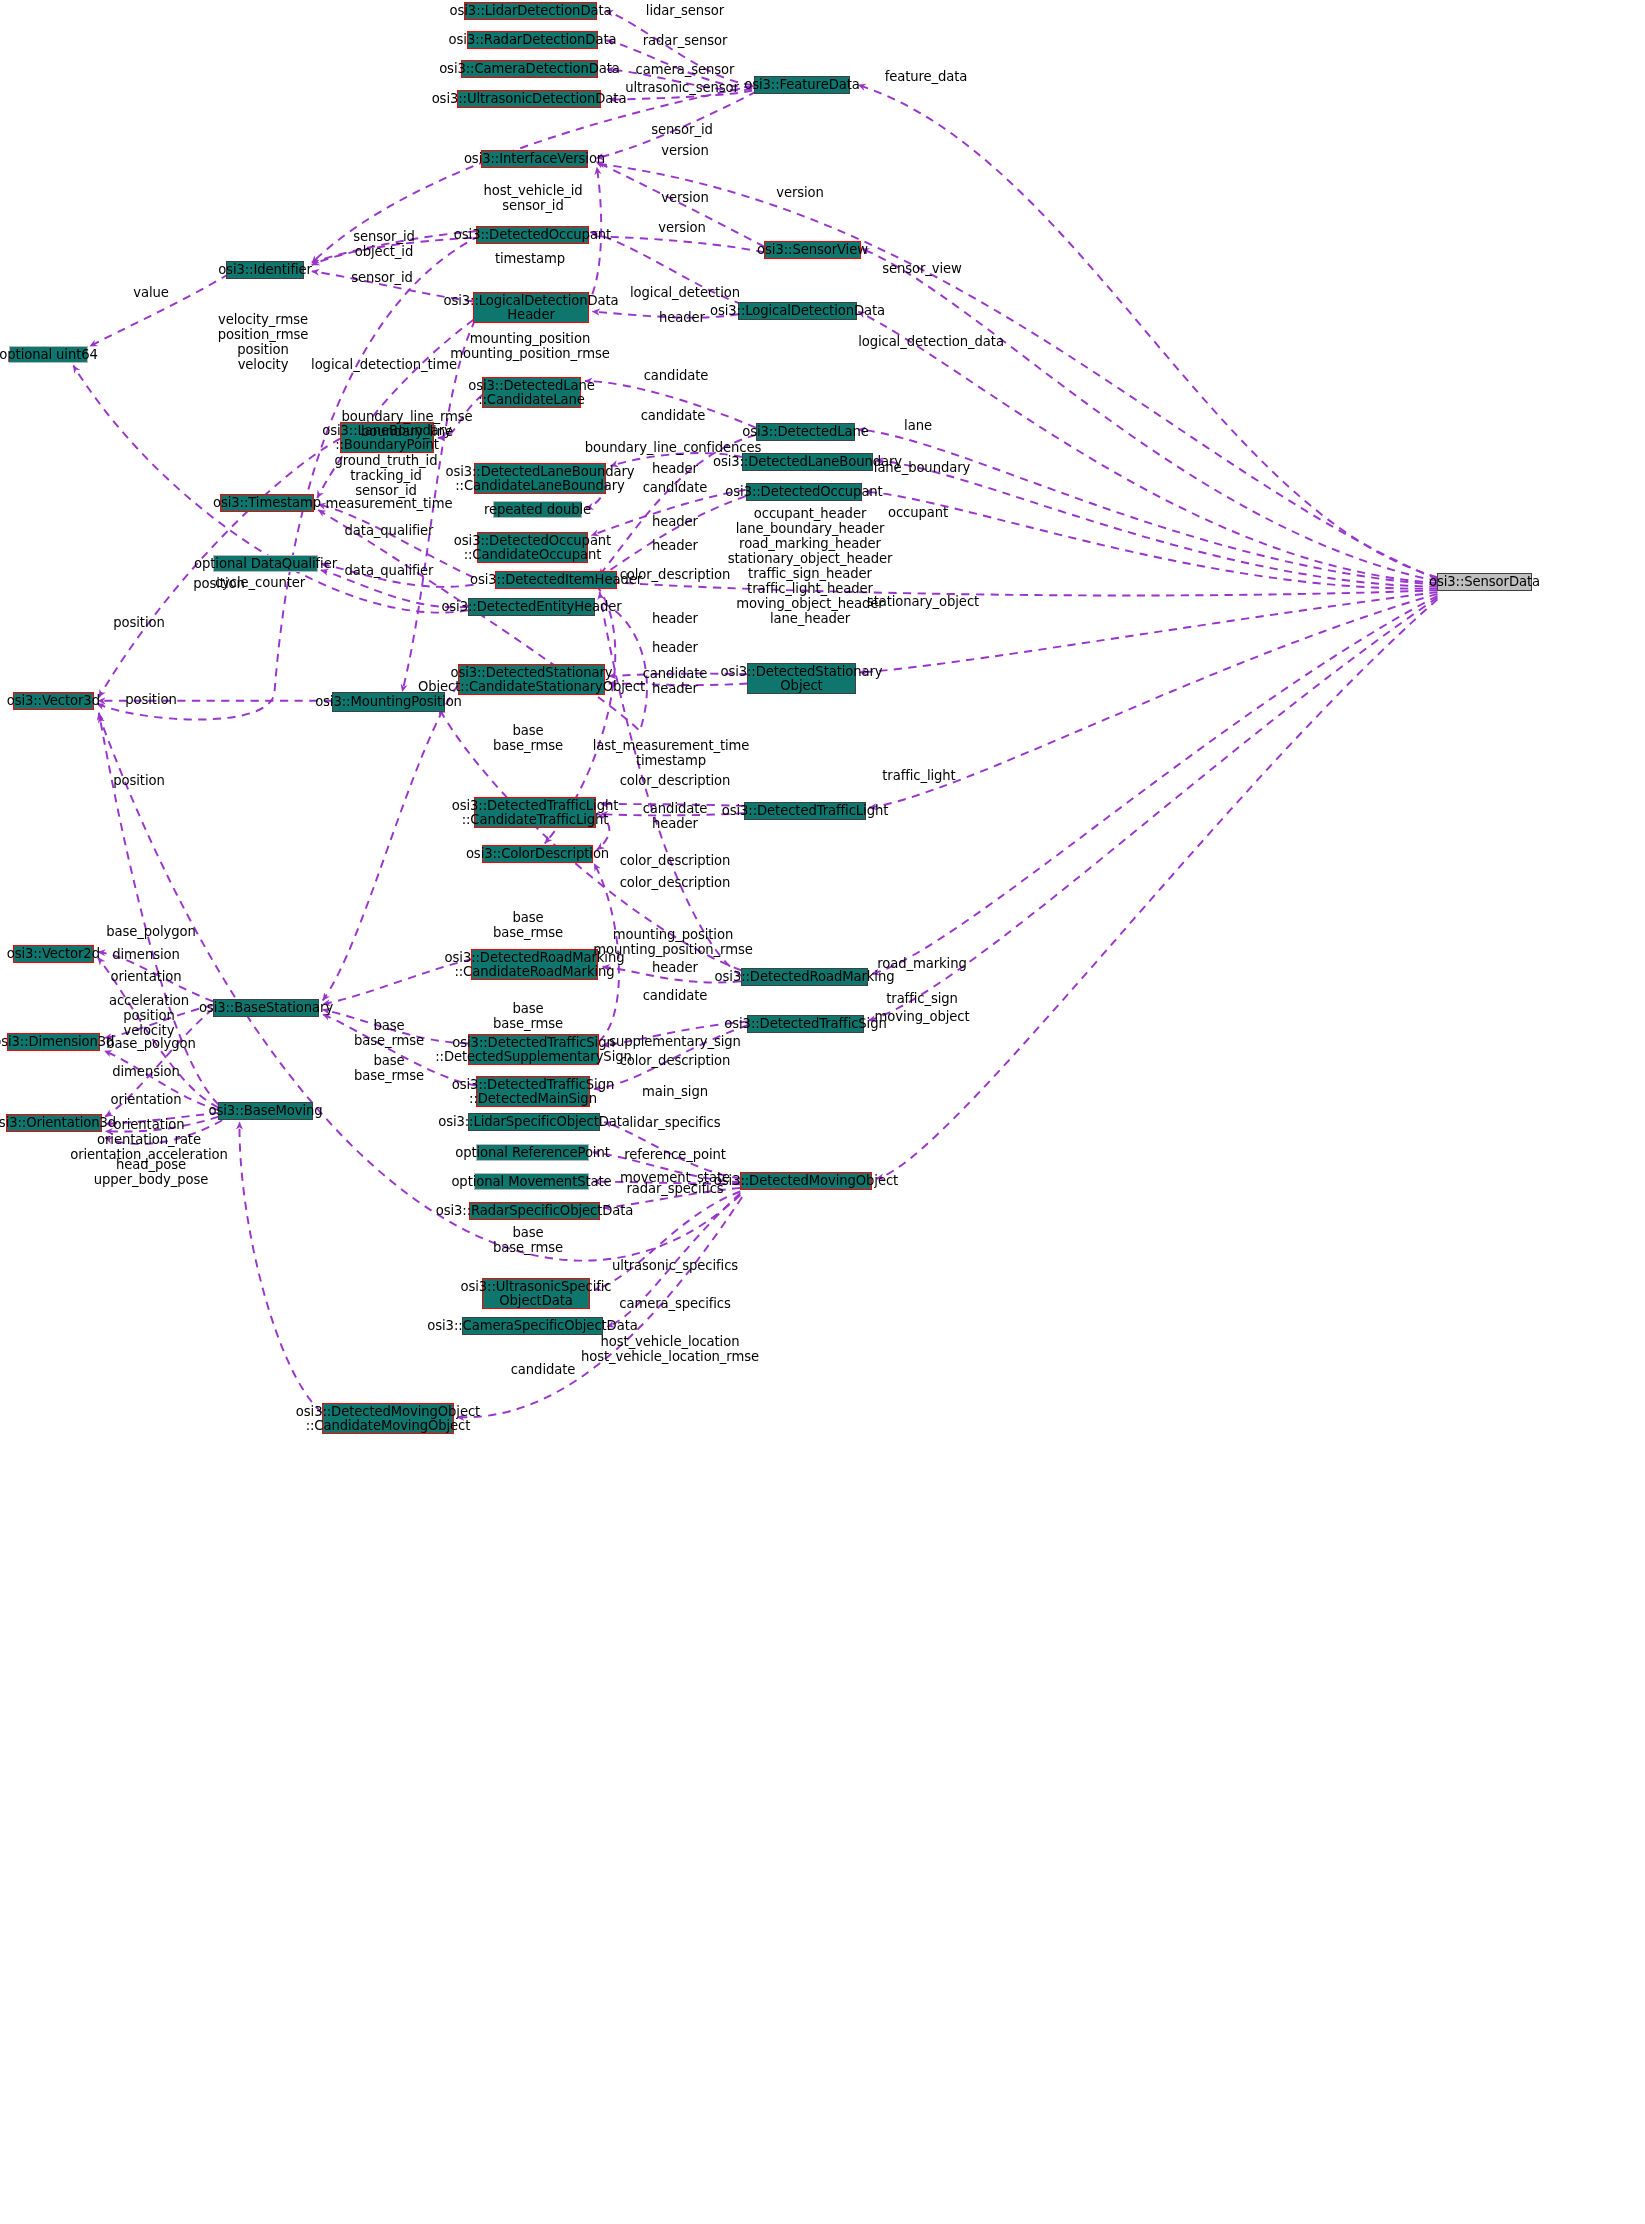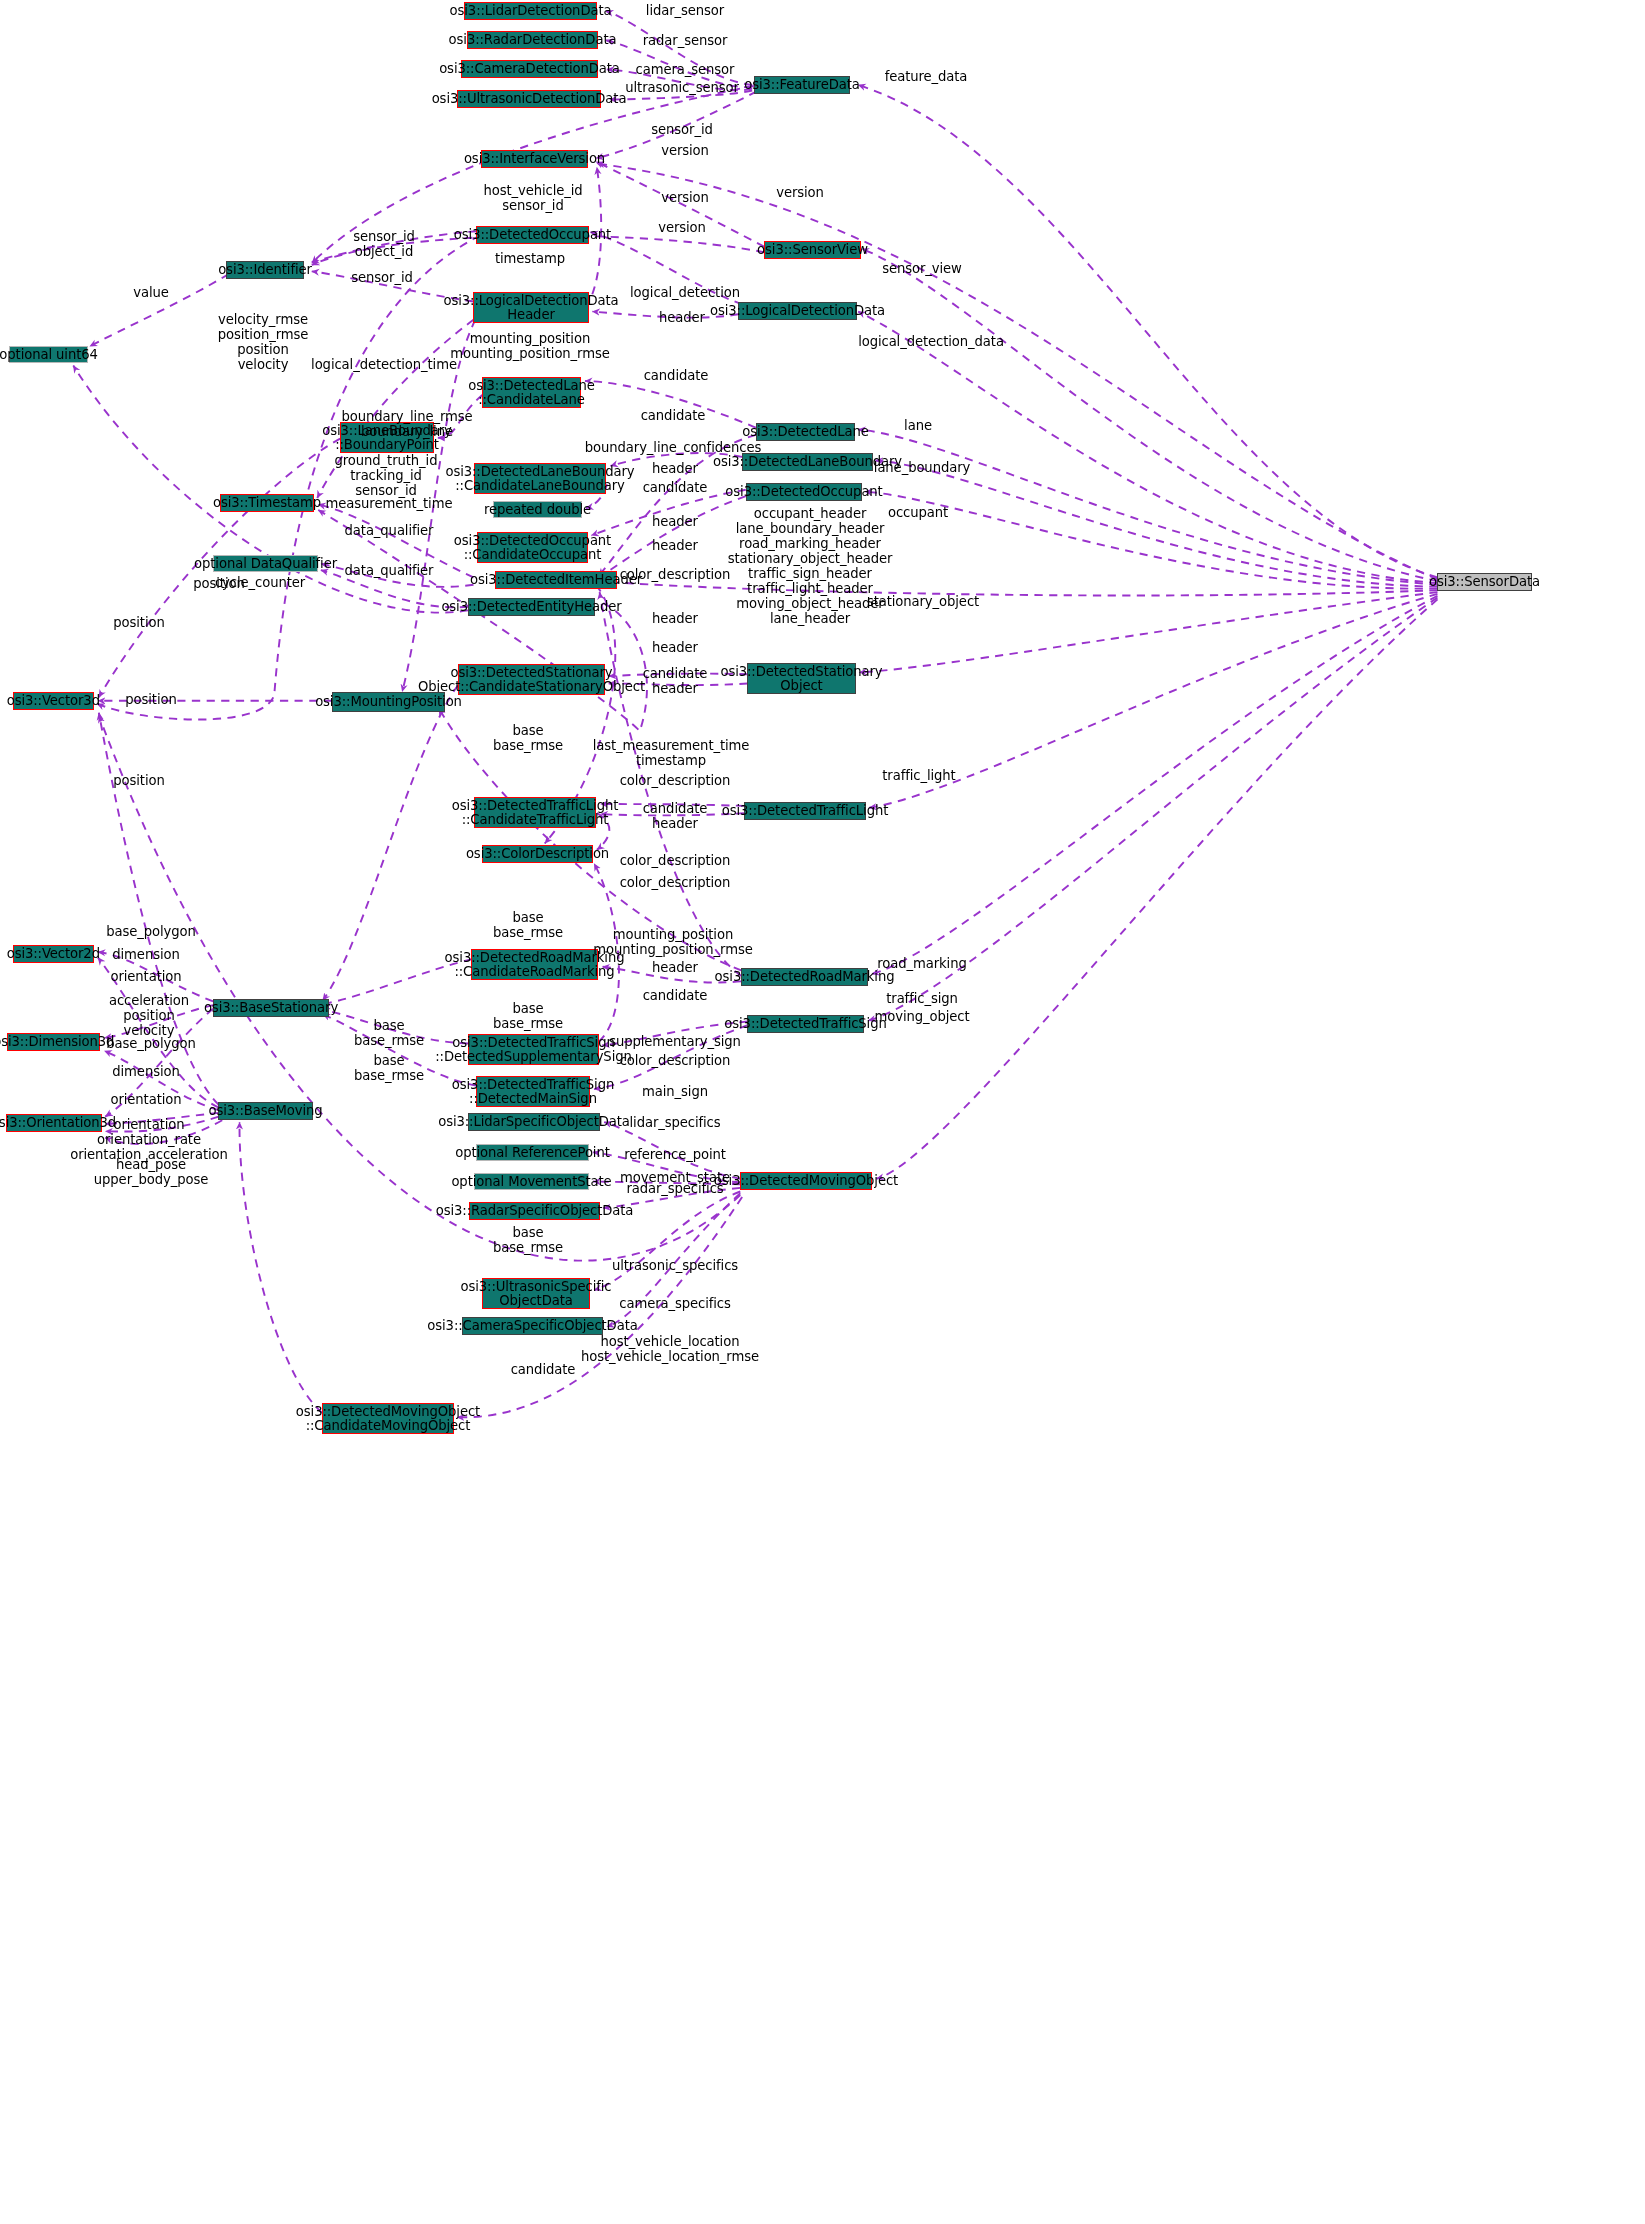--- a/index.html
+++ b/index.html
@@ -217,21 +217,21 @@
     <div class="node n-red" style="left: 12.8px; top: 692px; width: 81px; height: 18.3px;">osi3::Vector3d</div>
     <div class="node n-black" style="left: 332px; top: 692px; width: 113px; height: 20px;">osi3::MountingPosition</div>
     <div class="node n-red" style="left: 474px; top: 797px; width: 122px; height: 31px;">osi3::DetectedTrafficLight
 ::CandidateTrafficLight</div>
     <div class="node n-black" style="left: 744px; top: 802px; width: 122px; height: 18.3px;">osi3::DetectedTrafficLight</div>
     <div class="node n-red" style="left: 482px; top: 845px; width: 111px; height: 18.3px;">osi3::ColorDescription</div>
     <div class="node n-red" style="left: 12.8px; top: 945px; width: 81px; height: 18.3px;">osi3::Vector2d</div>
     <div class="node n-red" style="left: 471px; top: 949px; width: 127px; height: 31px;">osi3::DetectedRoadMarking
 ::CandidateRoadMarking</div>
     <div class="node n-black" style="left: 741px; top: 968px; width: 127px; height: 18.3px;">osi3::DetectedRoadMarking</div>
-    <div class="node n-black" style="left: 213px; top: 999px; width: 116px; height: 18.3px;">osi3::BaseStationary</div>
+    <div class="node n-black" style="left: 213px; top: 999px; width: 106px; height: 18.3px;">osi3::BaseStationary</div>
     <div class="node n-red" style="left: 7.3px; top: 1033px; width: 93px; height: 18.3px;">osi3::Dimension3d</div>
     <div class="node n-black" style="left: 747px; top: 1015px; width: 117px; height: 18.3px;">osi3::DetectedTrafficSign</div>
     <div class="node n-red" style="left: 468px; top: 1034px; width: 131px; height: 31px;">osi3::DetectedTrafficSign
 ::DetectedSupplementarySign</div>
     <div class="node n-red" style="left: 476px; top: 1076px; width: 114px; height: 31px;">osi3::DetectedTrafficSign
 ::DetectedMainSign</div>
     <div class="node n-red" style="left: 5.5px; top: 1114px; width: 96px; height: 18.3px;">osi3::Orientation3d</div>
     <div class="node n-black" style="left: 218px; top: 1102px; width: 95px; height: 18.3px;">osi3::BaseMoving</div>
     <div class="node n-black" style="left: 468px; top: 1113px; width: 132px; height: 18.3px;">osi3::LidarSpecificObjectData</div>
     <div class="node n-gray" style="left: 476px; top: 1144px; width: 113px; height: 17.4px;">optional ReferencePoint</div>

